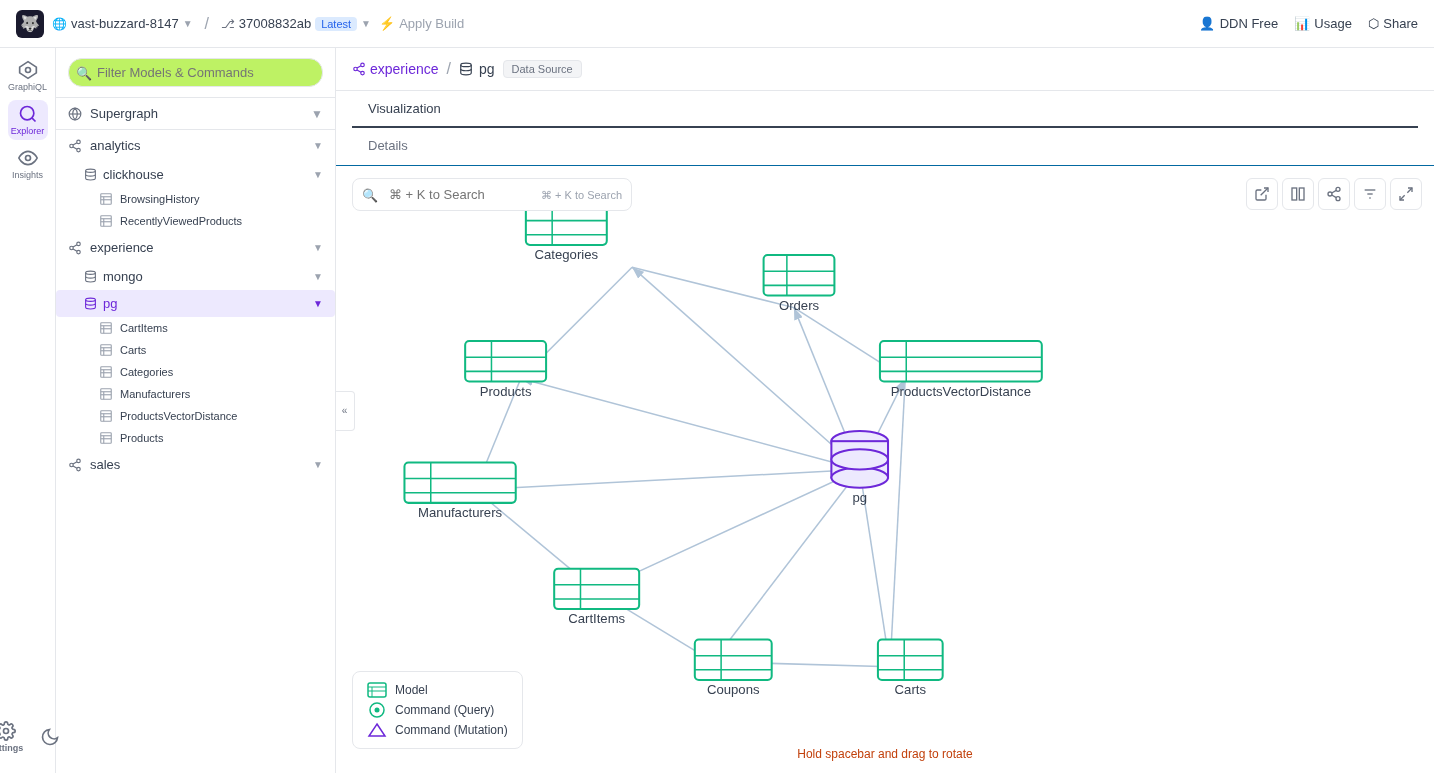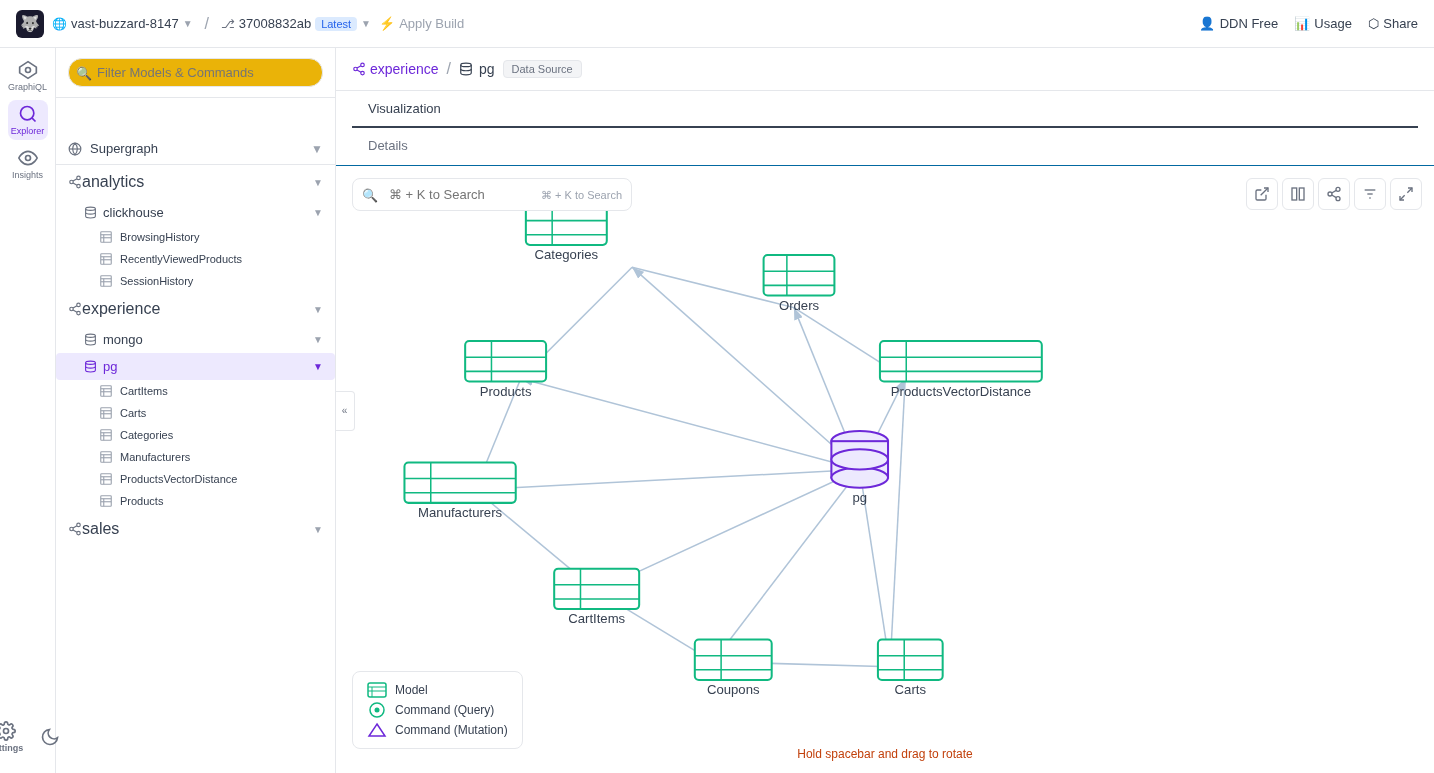--- a/index.html
+++ b/index.html
@@ -23,27 +23,27 @@
     .icon-bar { width: 56px; border-right: 1px solid #e5e7eb; display: flex; flex-direction: column; align-items: center; padding: 8px 0; gap: 4px; flex-shrink: 0; }
     .icon-bar-item { width: 40px; height: 40px; display: flex; flex-direction: column; align-items: center; justify-content: center; border-radius: 8px; cursor: pointer; gap: 2px; }
     .icon-bar-item.active { background: #ede9fe; }
     .icon-bar-item .icon-label { font-size: 9px; color: #6b7280; }
     .icon-bar-item.active .icon-label { color: #6d28d9; }
     .icon-bar-bottom { margin-top: auto; display: flex; flex-direction: row; align-items: center; gap: 4px; padding-bottom: 8px; font-weight: bold; }
 
     
     .sidebar { width: 280px; border-right: 1px solid #e5e7eb; display: flex; flex-direction: column; overflow: hidden; flex-shrink: 0; }
     .sidebar-search { padding: 10px 12px; border-bottom: 1px solid #e5e7eb; }
-    .sidebar-search input { width: 100%; border: 1px solid #e5e7eb; border-radius: 14px; padding: 6px 10px 6px 28px; font-size: 13px; color: #374151; background: #eab308; outline: none; }
+    .sidebar-search input { width: 100%; border: 1px solid #e5e7eb; border-radius: 14px; padding: 6px 10px 6px 28px; font-size: 13px; color: #374151; background: #bef264; outline: none; }
     .sidebar-search-wrap { position: relative; }
     .sidebar-search-wrap .search-icon { position: absolute; left: 8px; top: 50%; transform: translateY(-50%); color: #9ca3af; font-size: 13px; }
-    .sidebar-tree { flex: 1; overflow-y: auto; margin-top: 35px; }
+    .sidebar-tree { flex: 1; overflow-y: auto; }
     .sidebar-section { }
     .sidebar-section-header { display: flex; align-items: center; justify-content: space-between; padding: 8px 12px; cursor: pointer; }
-    .sidebar-section-header-left { display: flex; align-items: center; font-size: 16px; font-weight: 500; color: #374151; }
+    .sidebar-section-header-left { display: flex; align-items: center; gap: 8px; font-size: 13px; font-weight: 500; color: #374151; }
     .sidebar-subsection-header { display: flex; align-items: center; justify-content: space-between; padding: 6px 12px 6px 28px; cursor: pointer; }
     .sidebar-subsection-header-left { display: flex; align-items: center; gap: 6px; font-size: 13px; color: #374151; }
     .sidebar-item { display: flex; align-items: center; gap: 8px; padding: 5px 12px 5px 44px; font-size: 11px; color: #374151; cursor: pointer; }
     .sidebar-item-icon { color: #9ca3af; font-size: 12px; }
     .chevron { font-size: 10px; color: #9ca3af; }
     .supergraph-header { display: flex; align-items: center; justify-content: space-between; padding: 8px 12px; border-bottom: 1px solid #e5e7eb; }
     .supergraph-left { display: flex; align-items: center; gap: 8px; font-size: 13px; font-weight: 500; color: #374151; }
 
     
     .content { flex: 1; display: flex; flex-direction: column; overflow: hidden; position: relative; }
@@ -223,29 +223,20 @@
         </div>
         <div class="sidebar-item">
           <svg width="12" height="12" viewBox="0 0 16 16" fill="none" stroke="#9ca3af" stroke-width="1.5" class="sidebar-item-icon">
               <rect x="1" y="1" width="14" height="14" rx="1"></rect>
               <line x1="1" y1="5" x2="15" y2="5"></line>
               <line x1="1" y1="9" x2="15" y2="9"></line>
               <line x1="5" y1="5" x2="5" y2="15"></line>
             </svg>
           <span>RecentlyViewedProducts</span>
         </div>
-        <div class="sidebar-item">
-          <svg width="12" height="12" viewBox="0 0 16 16" fill="none" stroke="#9ca3af" stroke-width="1.5" class="sidebar-item-icon">
-              <rect x="1" y="1" width="14" height="14" rx="1"></rect>
-              <line x1="1" y1="5" x2="15" y2="5"></line>
-              <line x1="1" y1="9" x2="15" y2="9"></line>
-              <line x1="5" y1="5" x2="5" y2="15"></line>
-            </svg>
-          <span>SessionHistory</span>
-        </div>
       </div>
 
       <div class="sidebar-section">
         <div class="sidebar-section-header">
           <div class="sidebar-section-header-left">
             <svg width="14" height="14" viewBox="0 0 24 24" fill="none" stroke="#6b7280" stroke-width="2">
                 <circle cx="18" cy="5" r="3"></circle>
                 <circle cx="6" cy="12" r="3"></circle>
                 <circle cx="18" cy="19" r="3"></circle>
                 <line x1="8.59" y1="13.51" x2="15.42" y2="17.49"></line>

